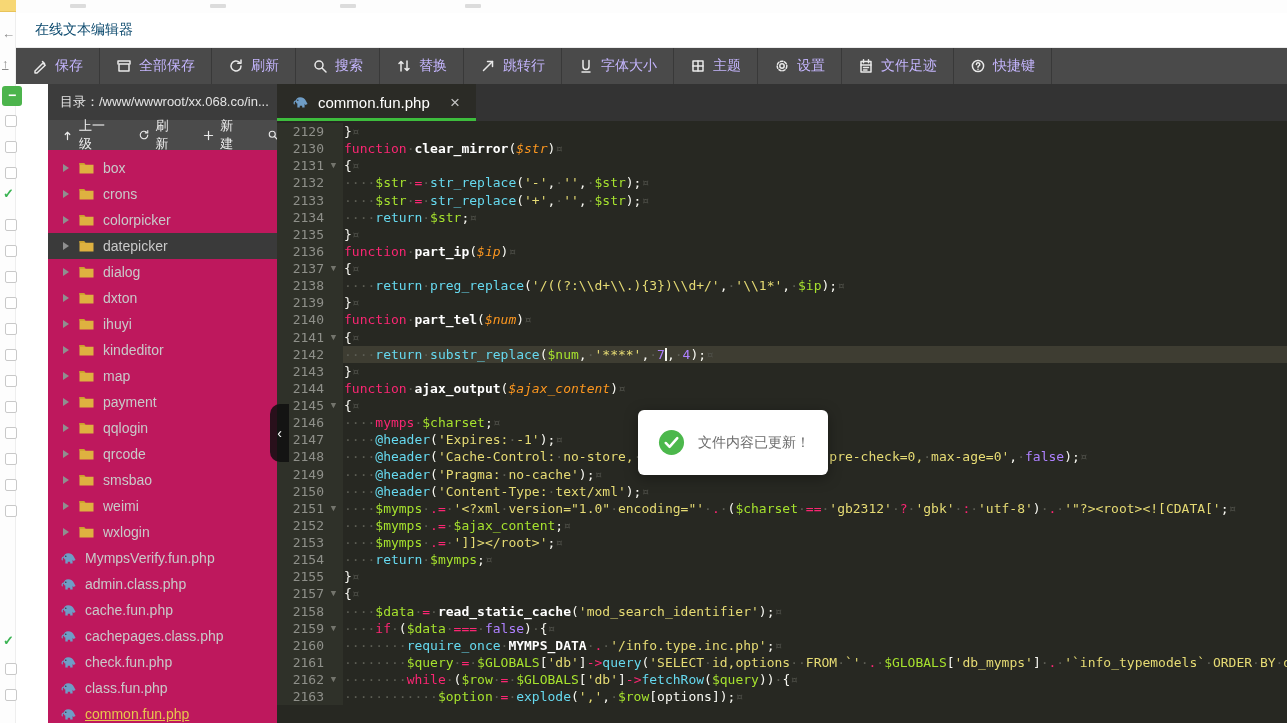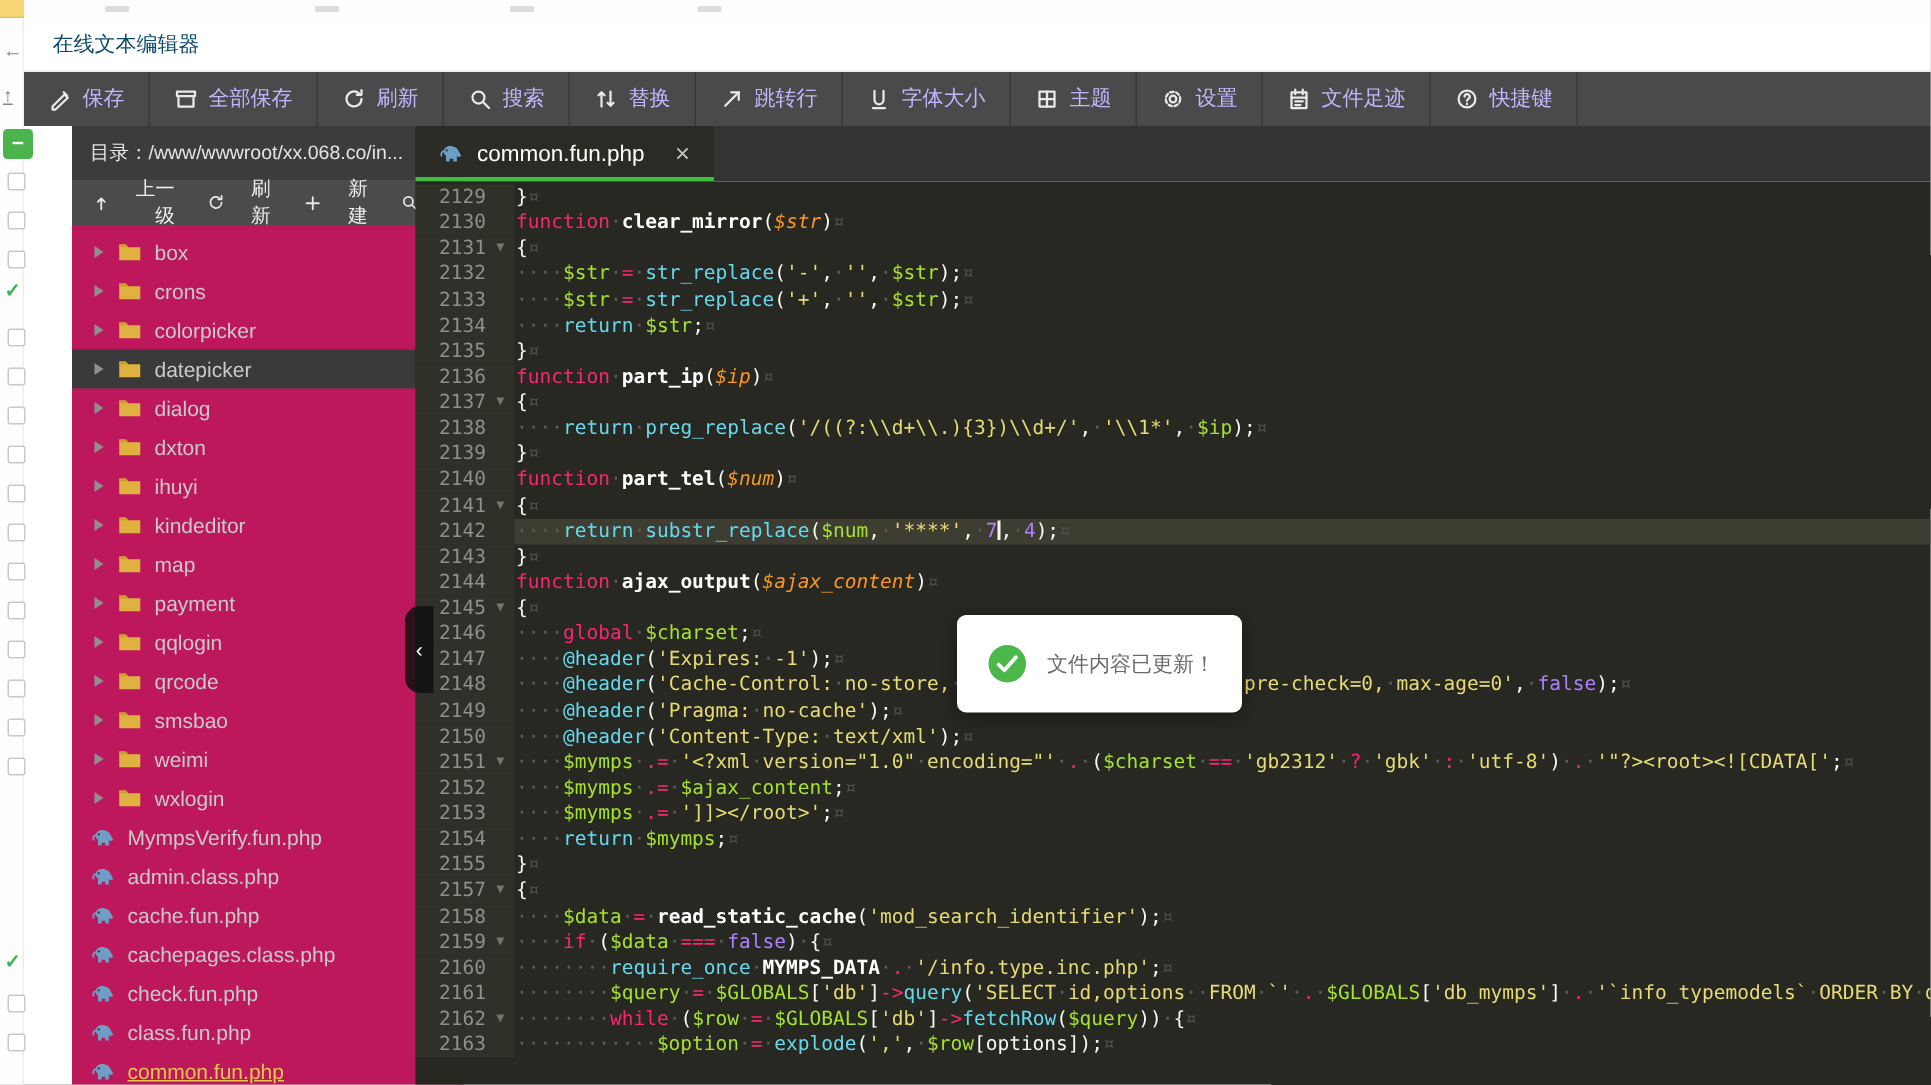--- a/index.html
+++ b/index.html
@@ -27,21 +27,21 @@
              display:flex; align-items:stretch; }
   .tb-btn { display:flex; align-items:center; gap:7px; padding:0 16px; color:#c4b5fd; font-size:14px;
             border-right:1px solid rgba(0,0,0,.22); cursor:pointer; }
   .icon svg { display:block; }
 
   
   #sidebar { left:16px; top:84px; width:261px; height:639px; background:#be185d; z-index:2;margin-left:32px; }
   #dir-header { height:36px; background:#3c3c3c; color:#e4e4e4; font-size:13px; display:flex;
                 align-items:center; padding:0 12px; white-space:nowrap; overflow:hidden;}
   #side-actions { height:30px; background:#4b4b4b; display:flex; align-items:center; padding-left:13px; gap:22px;}
-  .sa-btn { display:flex; align-items:center; gap:5px; color:#efefef; font-size:13px; cursor:pointer;text-align:right;}
+  .sa-btn { display:flex; align-items:center; gap:5px; color:#efefef; font-size:13px; cursor:pointer;}
   #tree { position:absolute; top:66px; bottom:0; left:0; right:0; overflow:hidden; padding-top:5px;}
   .row { height:26px; display:flex; align-items:center; padding-left:15px; color:#c9c9c9;
          font-size:14px; cursor:pointer; white-space:nowrap;}
   .row.sel { background:#3a3a3a; }
   .tri { width:0; height:0; border-left:6px solid #8f8f8f; border-top:4px solid transparent;
          border-bottom:4px solid transparent; margin-right:9px; }
   .row .ficon { margin-right:8px; display:flex; }
   .file-row { padding-left:12px; }
   .row.active-file span.lbl { color:#e7c64c; text-decoration:underline; }
 
@@ -508,21 +508,21 @@
     <div class="line"><span class="ln">2136</span><span class="fw"></span><span class="code"><span class="tk-k">function</span><span class="tk-w">·</span><span class="tk-n">part_ip</span><span class="tk-t">(</span><span class="tk-p">$ip</span><span class="tk-t">)</span><span class="tk-e">¤</span></span></div>
     <div class="line"><span class="ln">2137</span><span class="fw">▼</span><span class="code"><span class="tk-t">{</span><span class="tk-e">¤</span></span></div>
     <div class="line"><span class="ln">2138</span><span class="fw"></span><span class="code"><span class="tk-w">····</span><span class="tk-f">return</span><span class="tk-w">·</span><span class="tk-f">preg_replace</span><span class="tk-t">(</span><span class="tk-s">'/((?:\\d+\\.){3})\\d+/'</span><span class="tk-t">,</span><span class="tk-w">·</span><span class="tk-s">'\\1*'</span><span class="tk-t">,</span><span class="tk-w">·</span><span class="tk-v">$ip</span><span class="tk-t">);</span><span class="tk-e">¤</span></span></div>
     <div class="line"><span class="ln">2139</span><span class="fw"></span><span class="code"><span class="tk-t">}</span><span class="tk-e">¤</span></span></div>
     <div class="line"><span class="ln">2140</span><span class="fw"></span><span class="code"><span class="tk-k">function</span><span class="tk-w">·</span><span class="tk-n">part_tel</span><span class="tk-t">(</span><span class="tk-p">$num</span><span class="tk-t">)</span><span class="tk-e">¤</span></span></div>
     <div class="line"><span class="ln">2141</span><span class="fw">▼</span><span class="code"><span class="tk-t">{</span><span class="tk-e">¤</span></span></div>
     <div class="line cur"><span class="ln">2142</span><span class="fw"></span><span class="code"><span class="tk-w">····</span><span class="tk-f">return</span><span class="tk-w">·</span><span class="tk-f">substr_replace</span><span class="tk-t">(</span><span class="tk-v">$num</span><span class="tk-t">,</span><span class="tk-w">·</span><span class="tk-s">'****'</span><span class="tk-t">,</span><span class="tk-w">·</span><span class="tk-c">7</span><span class="caret"></span><span class="tk-t">,</span><span class="tk-w">·</span><span class="tk-c">4</span><span class="tk-t">);</span><span class="tk-e">¤</span></span></div>
     <div class="line"><span class="ln">2143</span><span class="fw"></span><span class="code"><span class="tk-t">}</span><span class="tk-e">¤</span></span></div>
     <div class="line"><span class="ln">2144</span><span class="fw"></span><span class="code"><span class="tk-k">function</span><span class="tk-w">·</span><span class="tk-n">ajax_output</span><span class="tk-t">(</span><span class="tk-p">$ajax_content</span><span class="tk-t">)</span><span class="tk-e">¤</span></span></div>
     <div class="line"><span class="ln">2145</span><span class="fw">▼</span><span class="code"><span class="tk-t">{</span><span class="tk-e">¤</span></span></div>
-    <div class="line"><span class="ln">2146</span><span class="fw"></span><span class="code"><span class="tk-w">····</span><span class="tk-k">global</span><span class="tk-w">·</span><span class="tk-v">$charset</span><span class="tk-t">;</span><span class="tk-e">¤</span></span></div>
+    <div class="line"><span class="ln">2146</span><span class="fw"></span><span class="code"><span class="tk-w">····</span><span class="tk-k">mymps</span><span class="tk-w">·</span><span class="tk-v">$charset</span><span class="tk-t">;</span><span class="tk-e">¤</span></span></div>
     <div class="line"><span class="ln">2147</span><span class="fw"></span><span class="code"><span class="tk-w">····</span><span class="tk-f">@header</span><span class="tk-t">(</span><span class="tk-s">'Expires:</span><span class="tk-w">·</span><span class="tk-s">-1'</span><span class="tk-t">);</span><span class="tk-e">¤</span></span></div>
     <div class="line"><span class="ln">2148</span><span class="fw"></span><span class="code"><span class="tk-w">····</span><span class="tk-f">@header</span><span class="tk-t">(</span><span class="tk-s">'Cache-Control:</span><span class="tk-w">·</span><span class="tk-s">no-store,</span><span class="tk-w">·</span><span class="tk-s">no-cache,</span><span class="tk-w">·</span><span class="tk-s">post-check=0,</span><span class="tk-w">·</span><span class="tk-s">pre-check=0,</span><span class="tk-w">·</span><span class="tk-s">max-age=0'</span><span class="tk-t">,</span><span class="tk-w">·</span><span class="tk-c">false</span><span class="tk-t">);</span><span class="tk-e">¤</span></span></div>
     <div class="line"><span class="ln">2149</span><span class="fw"></span><span class="code"><span class="tk-w">····</span><span class="tk-f">@header</span><span class="tk-t">(</span><span class="tk-s">'Pragma:</span><span class="tk-w">·</span><span class="tk-s">no-cache'</span><span class="tk-t">);</span><span class="tk-e">¤</span></span></div>
     <div class="line"><span class="ln">2150</span><span class="fw"></span><span class="code"><span class="tk-w">····</span><span class="tk-f">@header</span><span class="tk-t">(</span><span class="tk-s">'Content-Type:</span><span class="tk-w">·</span><span class="tk-s">text/xml'</span><span class="tk-t">);</span><span class="tk-e">¤</span></span></div>
     <div class="line"><span class="ln">2151</span><span class="fw">▼</span><span class="code"><span class="tk-w">····</span><span class="tk-v">$mymps</span><span class="tk-w">·</span><span class="tk-k">.=</span><span class="tk-w">·</span><span class="tk-s">'&lt;?xml</span><span class="tk-w">·</span><span class="tk-s">version="1.0"</span><span class="tk-w">·</span><span class="tk-s">encoding="'</span><span class="tk-w">·</span><span class="tk-k">.</span><span class="tk-w">·</span><span class="tk-t">(</span><span class="tk-v">$charset</span><span class="tk-w">·</span><span class="tk-k">==</span><span class="tk-w">·</span><span class="tk-s">'gb2312'</span><span class="tk-w">·</span><span class="tk-k">?</span><span class="tk-w">·</span><span class="tk-s">'gbk'</span><span class="tk-w">·</span><span class="tk-k">:</span><span class="tk-w">·</span><span class="tk-s">'utf-8'</span><span class="tk-t">)</span><span class="tk-w">·</span><span class="tk-k">.</span><span class="tk-w">·</span><span class="tk-s">'"?&gt;&lt;root&gt;&lt;![CDATA['</span><span class="tk-t">;</span><span class="tk-e">¤</span></span></div>
     <div class="line"><span class="ln">2152</span><span class="fw"></span><span class="code"><span class="tk-w">····</span><span class="tk-v">$mymps</span><span class="tk-w">·</span><span class="tk-k">.=</span><span class="tk-w">·</span><span class="tk-v">$ajax_content</span><span class="tk-t">;</span><span class="tk-e">¤</span></span></div>
     <div class="line"><span class="ln">2153</span><span class="fw"></span><span class="code"><span class="tk-w">····</span><span class="tk-v">$mymps</span><span class="tk-w">·</span><span class="tk-k">.=</span><span class="tk-w">·</span><span class="tk-s">']]&gt;&lt;/root&gt;'</span><span class="tk-t">;</span><span class="tk-e">¤</span></span></div>
     <div class="line"><span class="ln">2154</span><span class="fw"></span><span class="code"><span class="tk-w">····</span><span class="tk-f">return</span><span class="tk-w">·</span><span class="tk-v">$mymps</span><span class="tk-t">;</span><span class="tk-e">¤</span></span></div>
     <div class="line"><span class="ln">2155</span><span class="fw"></span><span class="code"><span class="tk-t">}</span><span class="tk-e">¤</span></span></div>
     <div class="line"><span class="ln">2157</span><span class="fw">▼</span><span class="code"><span class="tk-t">{</span><span class="tk-e">¤</span></span></div>

